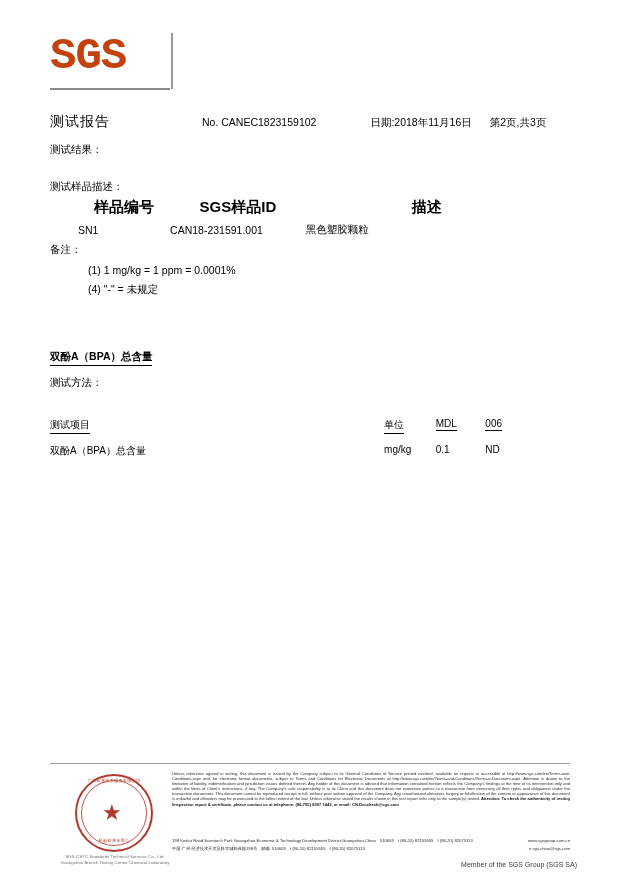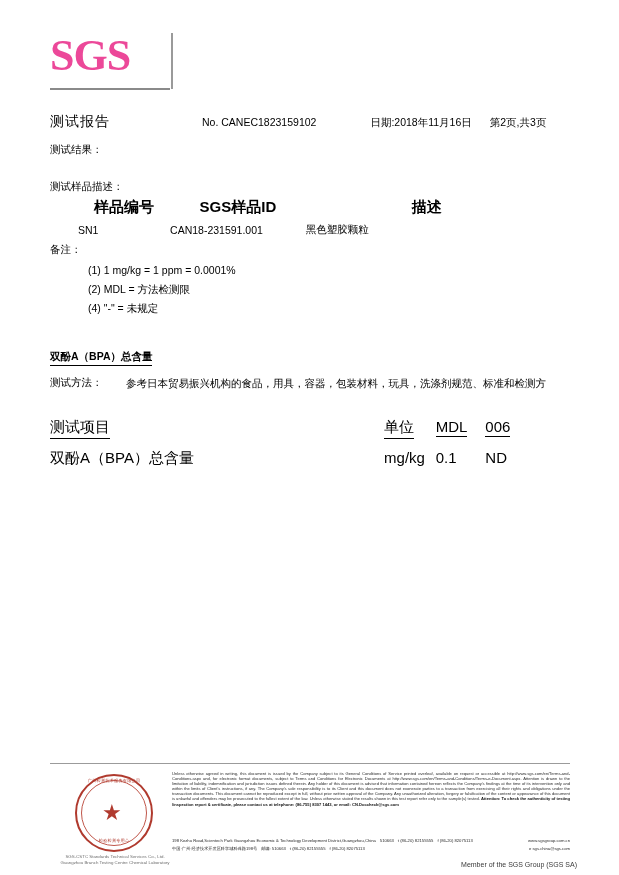--- a/index.html
+++ b/index.html
@@ -25,25 +25,25 @@
 
   
   .logo-block {
     position: absolute;
     left: 50px;
     top: 34px;
     width: 135px;
     height: 52px;
   }
   .logo-text {
-    font-family: Liberation Serif, serif;
+    font-family: Liberation Mono, monospace;
     font-weight: bold;
     font-size: 44px;
     letter-spacing: -1px;
-    color: #ec4899;
+    color: #c2410c;
     line-height: 44px;
   }
   .logo-rule {
     position: absolute;
     left: 50px;
     top: 88px;
     width: 120px;
     height: 2px;
     background: #8a8a8a;
   }
@@ -167,21 +167,21 @@
   .res-table {
     position: absolute;
     left: 50px;
     top: 418px;
     width: 500px;
     font-size: 10.5px;
     border-collapse: collapse;
   }
   .res-table td, .res-table th {
     padding: 0;
-    font-size: 15px;
+    font-size: 10px;
     white-space: nowrap;
     vertical-align: top;
     margin-left: 45px;
   }
   .res-head td {
     padding-bottom: 3px;
   }
   .u-line { border-bottom: 1px solid #000; display: inline-block; padding-bottom: 1px;}
   .rc-item { width: 310px; }
   .rc-unit { width: 48px; }
@@ -321,28 +321,26 @@
         <td>SN1</td>
         <td>CAN18-231591.001</td>
         <td>黑色塑胶颗粒</td>
       </tr>
     </tbody>
   </table>
 
   <div class="notes-label">备注：</div>
   <div class="notes-list">
     <div>(1) 1 mg/kg = 1 ppm = 0.0001%</div>
-    <div>(2) MDL = 方法检测限</div>
     <div>(4) "-" = 未规定</div>
   </div>
 
   <div class="bpa-head">双酚A（BPA）总含量</div>
   <div class="method-label">测试方法：</div>
   <div class="method-body">
-    <div>参考日本贸易振兴机构的食品，用具，容器，包装材料，玩具，洗涤剂规范、标准和检测方</div>
   </div>
 
   <table class="res-table">
     <tbody>
       <tr class="res-head">
         <td class="rc-item"><span class="u-line">测试项目</span></td>
         <td class="rc-unit"><span class="u-line">单位</span></td>
         <td class="rc-mdl"><span class="u-line">MDL</span></td>
         <td class="rc-001"><span class="u-line">006</span></td>
       </tr>

